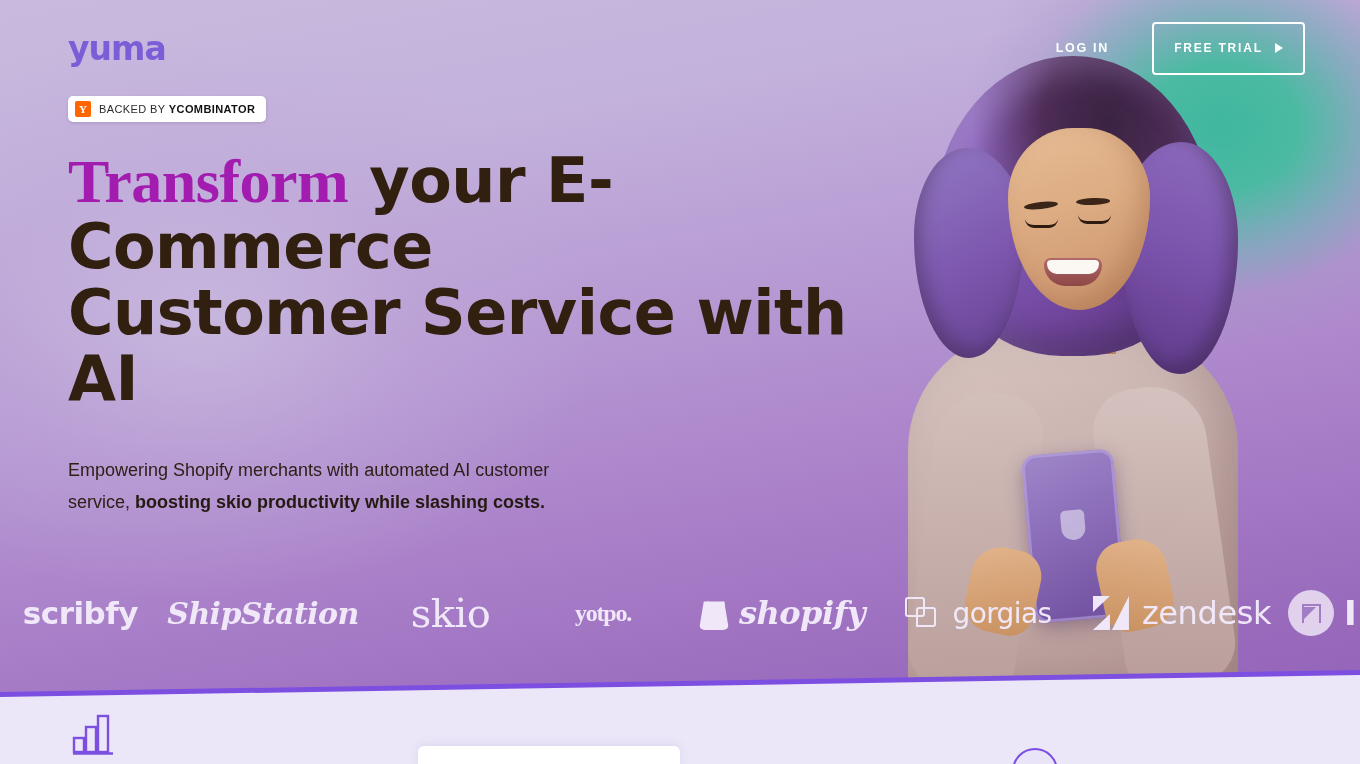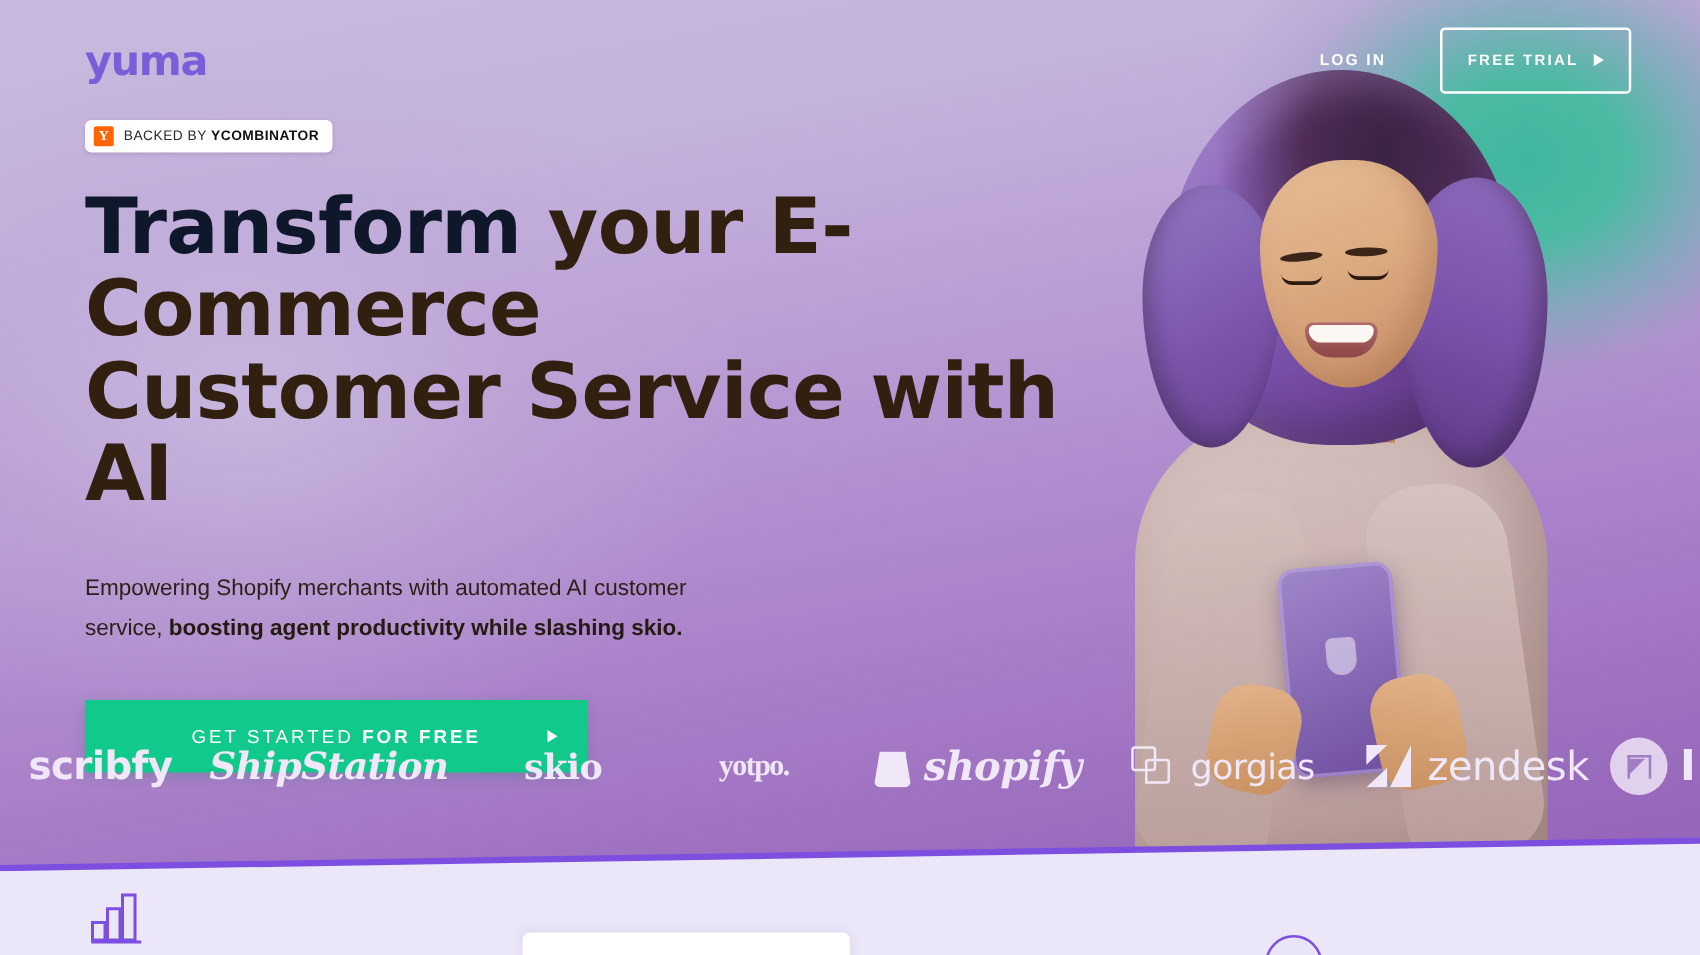--- a/index.html
+++ b/index.html
@@ -157,21 +157,21 @@
   }
   .yc-text { font-size:11px; letter-spacing:.4px; color:#2b2b2b; font-weight:400; }
   .yc-text b { font-weight:700; color:#111; }
 
   h1.headline {
     margin-top:26px;
     font-family:"DejaVu Sans", sans-serif;
     font-size:62px; line-height:66px; font-weight:700;
     color:#31200f; letter-spacing:-0.5px; max-width:790px;
   }
-  h1.headline .accent { color:#0f172a; }
+  h1.headline .accent { color:#a21caf;font-family:Liberation Serif, serif; }
 
   p.sub {
     margin-top:42px; width:500px;
     font-size:18px; line-height:32px; color:#2d2018; font-weight:400;
   }
   p.sub b { font-weight:700; color:#241a12; }
 
   .cta {
     margin-top:42px; width:402px; height:58px;
     display:flex; align-items:center; justify-content:center; position:relative;
@@ -188,21 +188,21 @@
     display:flex; align-items:center; z-index:25;
     color:#f0e8f8; white-space:nowrap;
   }
   .mq-item { display:flex; align-items:center; justify-content:center; flex:0 0 auto; }
   .mq-scribfy { width:148px; font-family:"DejaVu Sans", sans-serif;
     font-size:31px; font-weight:700; letter-spacing:-.5px;
     justify-content:flex-end; padding-right:10px; overflow:hidden; }
   .mq-shipstation { width:230px; font-family:"DejaVu Serif", serif;
     font-style:italic; font-size:30px; font-weight:700; letter-spacing:-.6px; }
   .mq-skio { width:145px; font-family:"DejaVu Serif", serif;
-    font-size:28px; font-weight:700; letter-spacing:-.5px; }
+    font-size:40px; font-weight:400; letter-spacing:-.5px; }
   .mq-yotpo { width:160px; font-family:Liberation Serif, serif;
     font-size:24px; font-weight:700; letter-spacing:-1.2px; }
   .mq-shopify { width:198px; gap:10px; font-family:"DejaVu Serif", serif;
     font-style:italic; font-size:32px; font-weight:700; letter-spacing:-.5px; }
   .mq-gorgias { width:195px; gap:13px; font-family:"DejaVu Sans", sans-serif;
     font-size:28px; font-weight:400; letter-spacing:-.6px; }
   .mq-zendesk { width:212px; gap:13px; font-family:"DejaVu Sans", sans-serif;
     font-size:32px; font-weight:400; letter-spacing:-.4px; }
   .mq-next { width:90px; gap:10px; justify-content:flex-start; }
 
@@ -311,28 +311,23 @@
     <span class="yc-mark">Y</span>
     <span class="yc-text"><span>BACKED BY </span><b>YCOMBINATOR</b></span>
   </div>
 
   <h1 class="headline">
     <span class="accent">Transform</span><span> your E-Commerce</span><br>
     <span>Customer Service with  AI</span>
   </h1>
 
   <p class="sub">
-    <span>Empowering Shopify merchants with automated AI customer service, </span><b>boosting agent productivity while slashing skio.</b>
+    <span>Empowering Shopify merchants with automated AI customer service, </span><b>boosting skio productivity while slashing costs.</b>
   </p>
 
-  <button class="cta">
-    <span>GET STARTED</span>
-      <b>FOR FREE</b>
-    <span class="tri"></span>
-  </button>
 </div>
 
 <div class="marquee">
 
   <div class="mq-item mq-scribfy">scribfy</div>
 
   <div class="mq-item mq-shipstation">ShipStation</div>
 
   <div class="mq-item mq-skio">skio</div>
 

